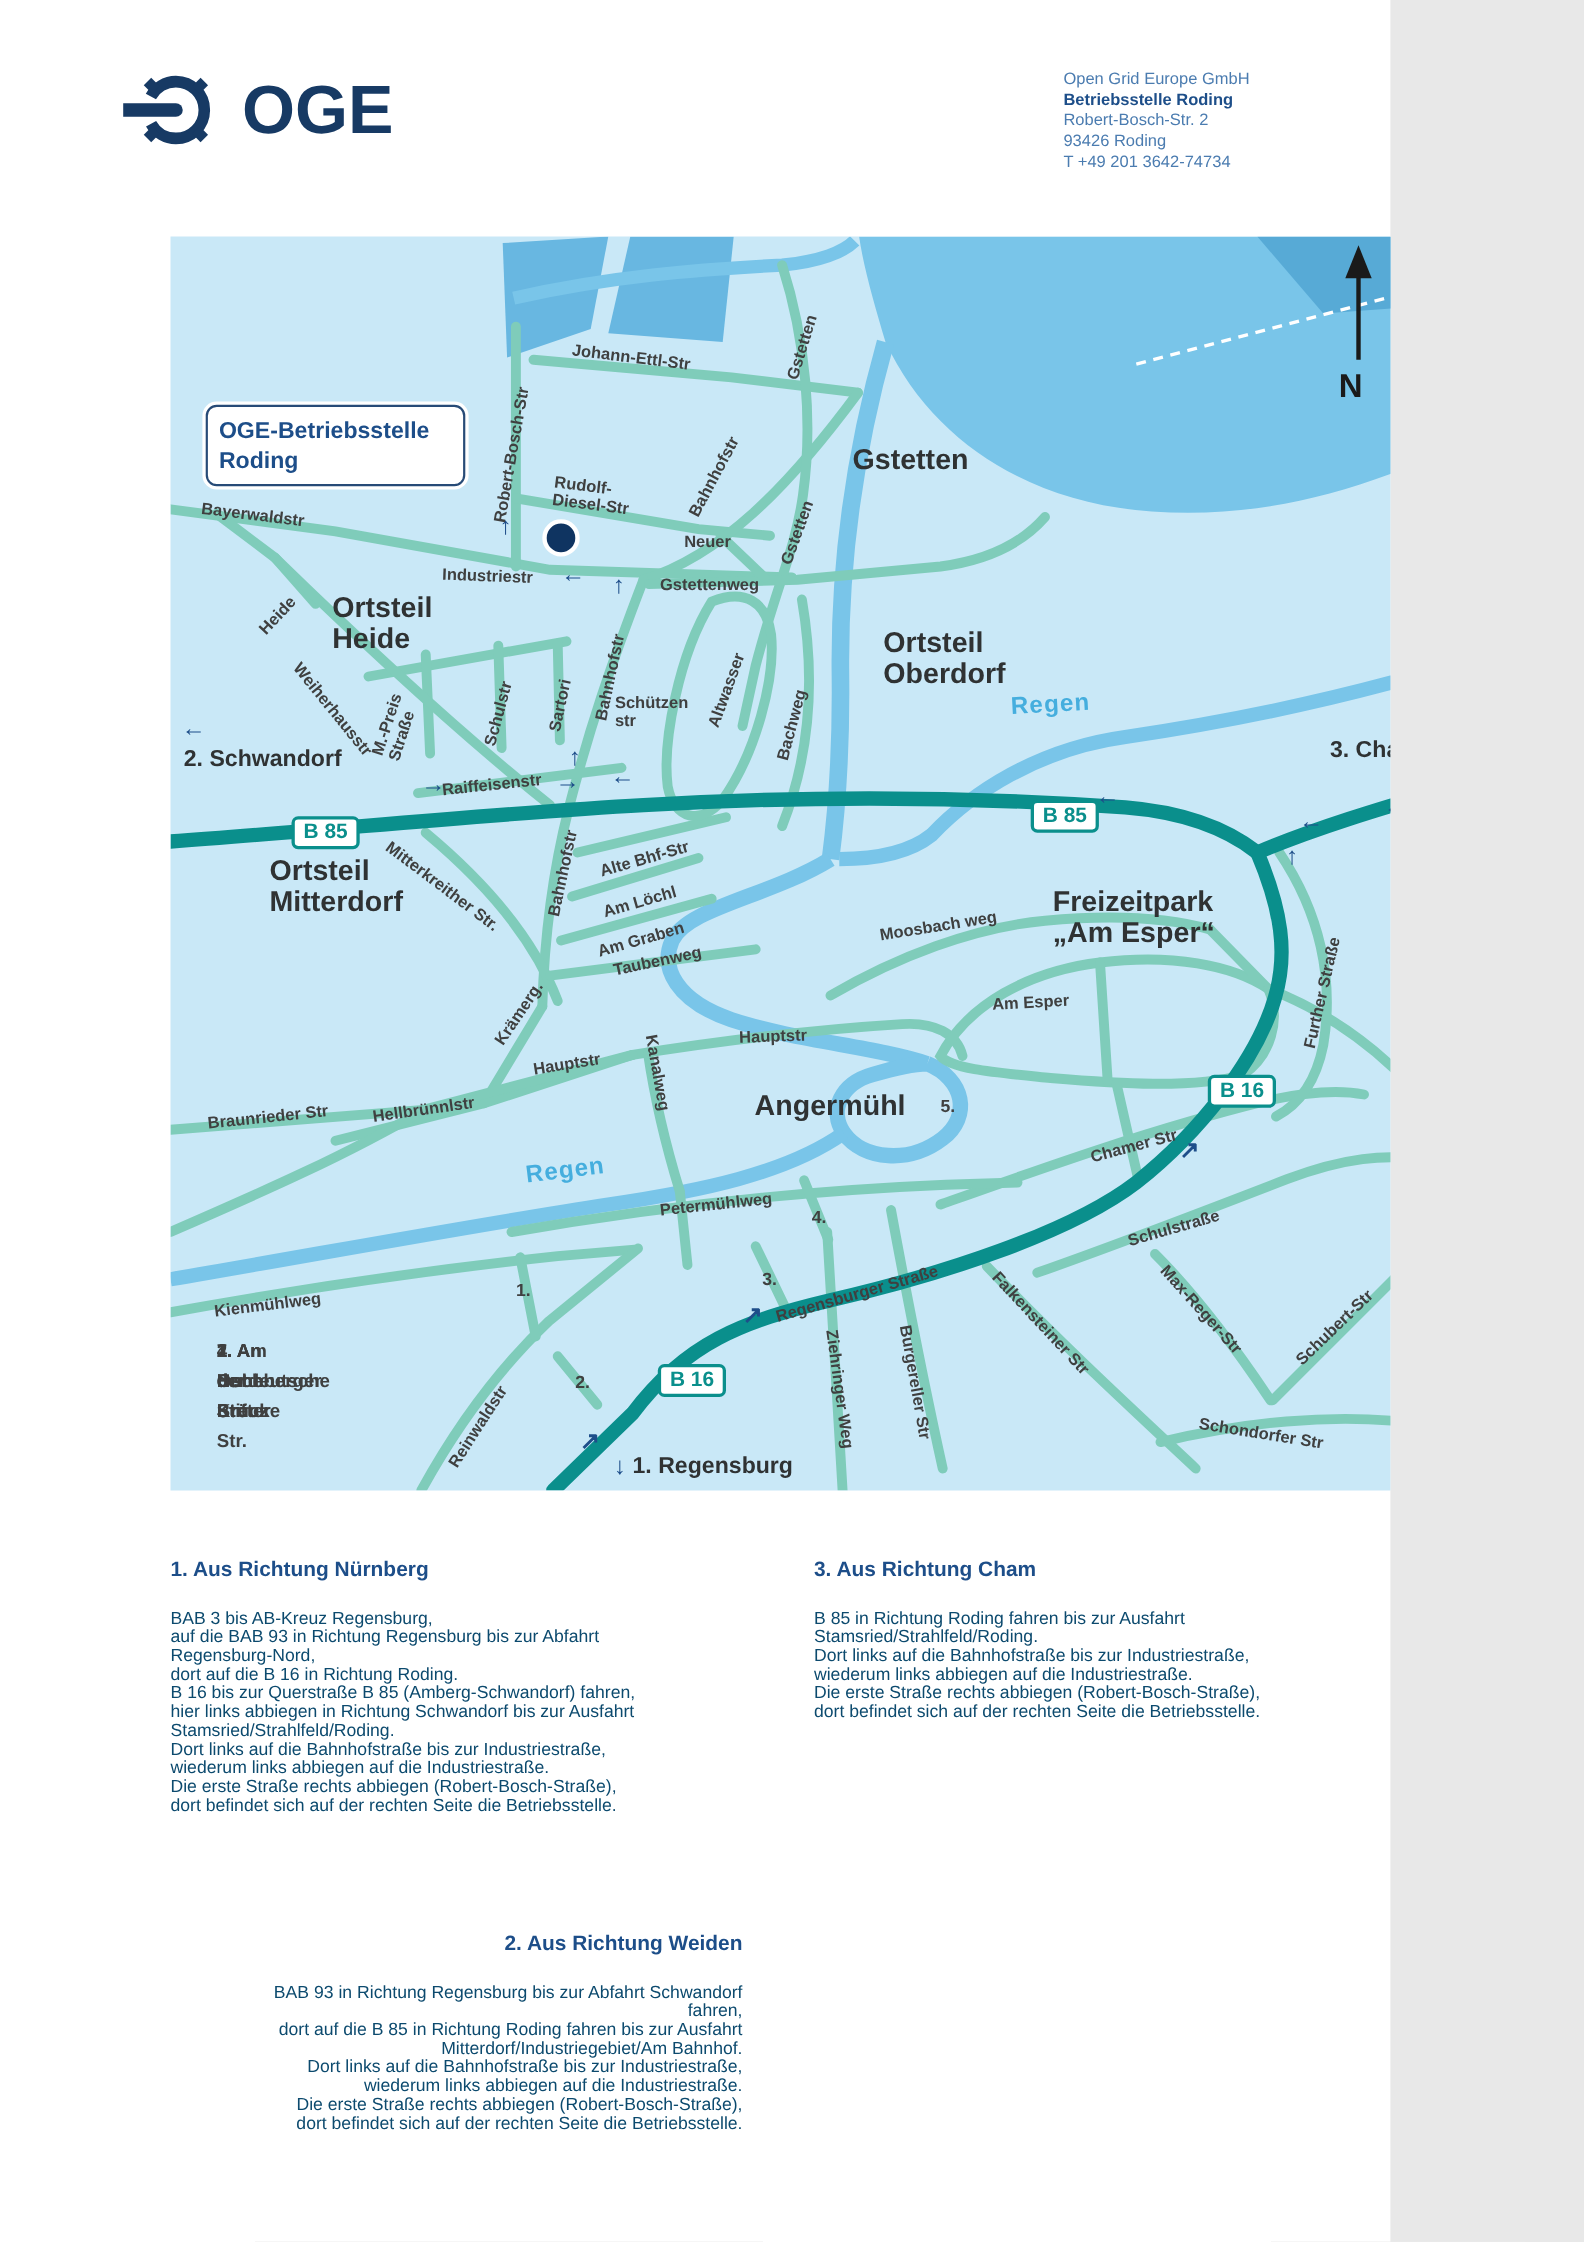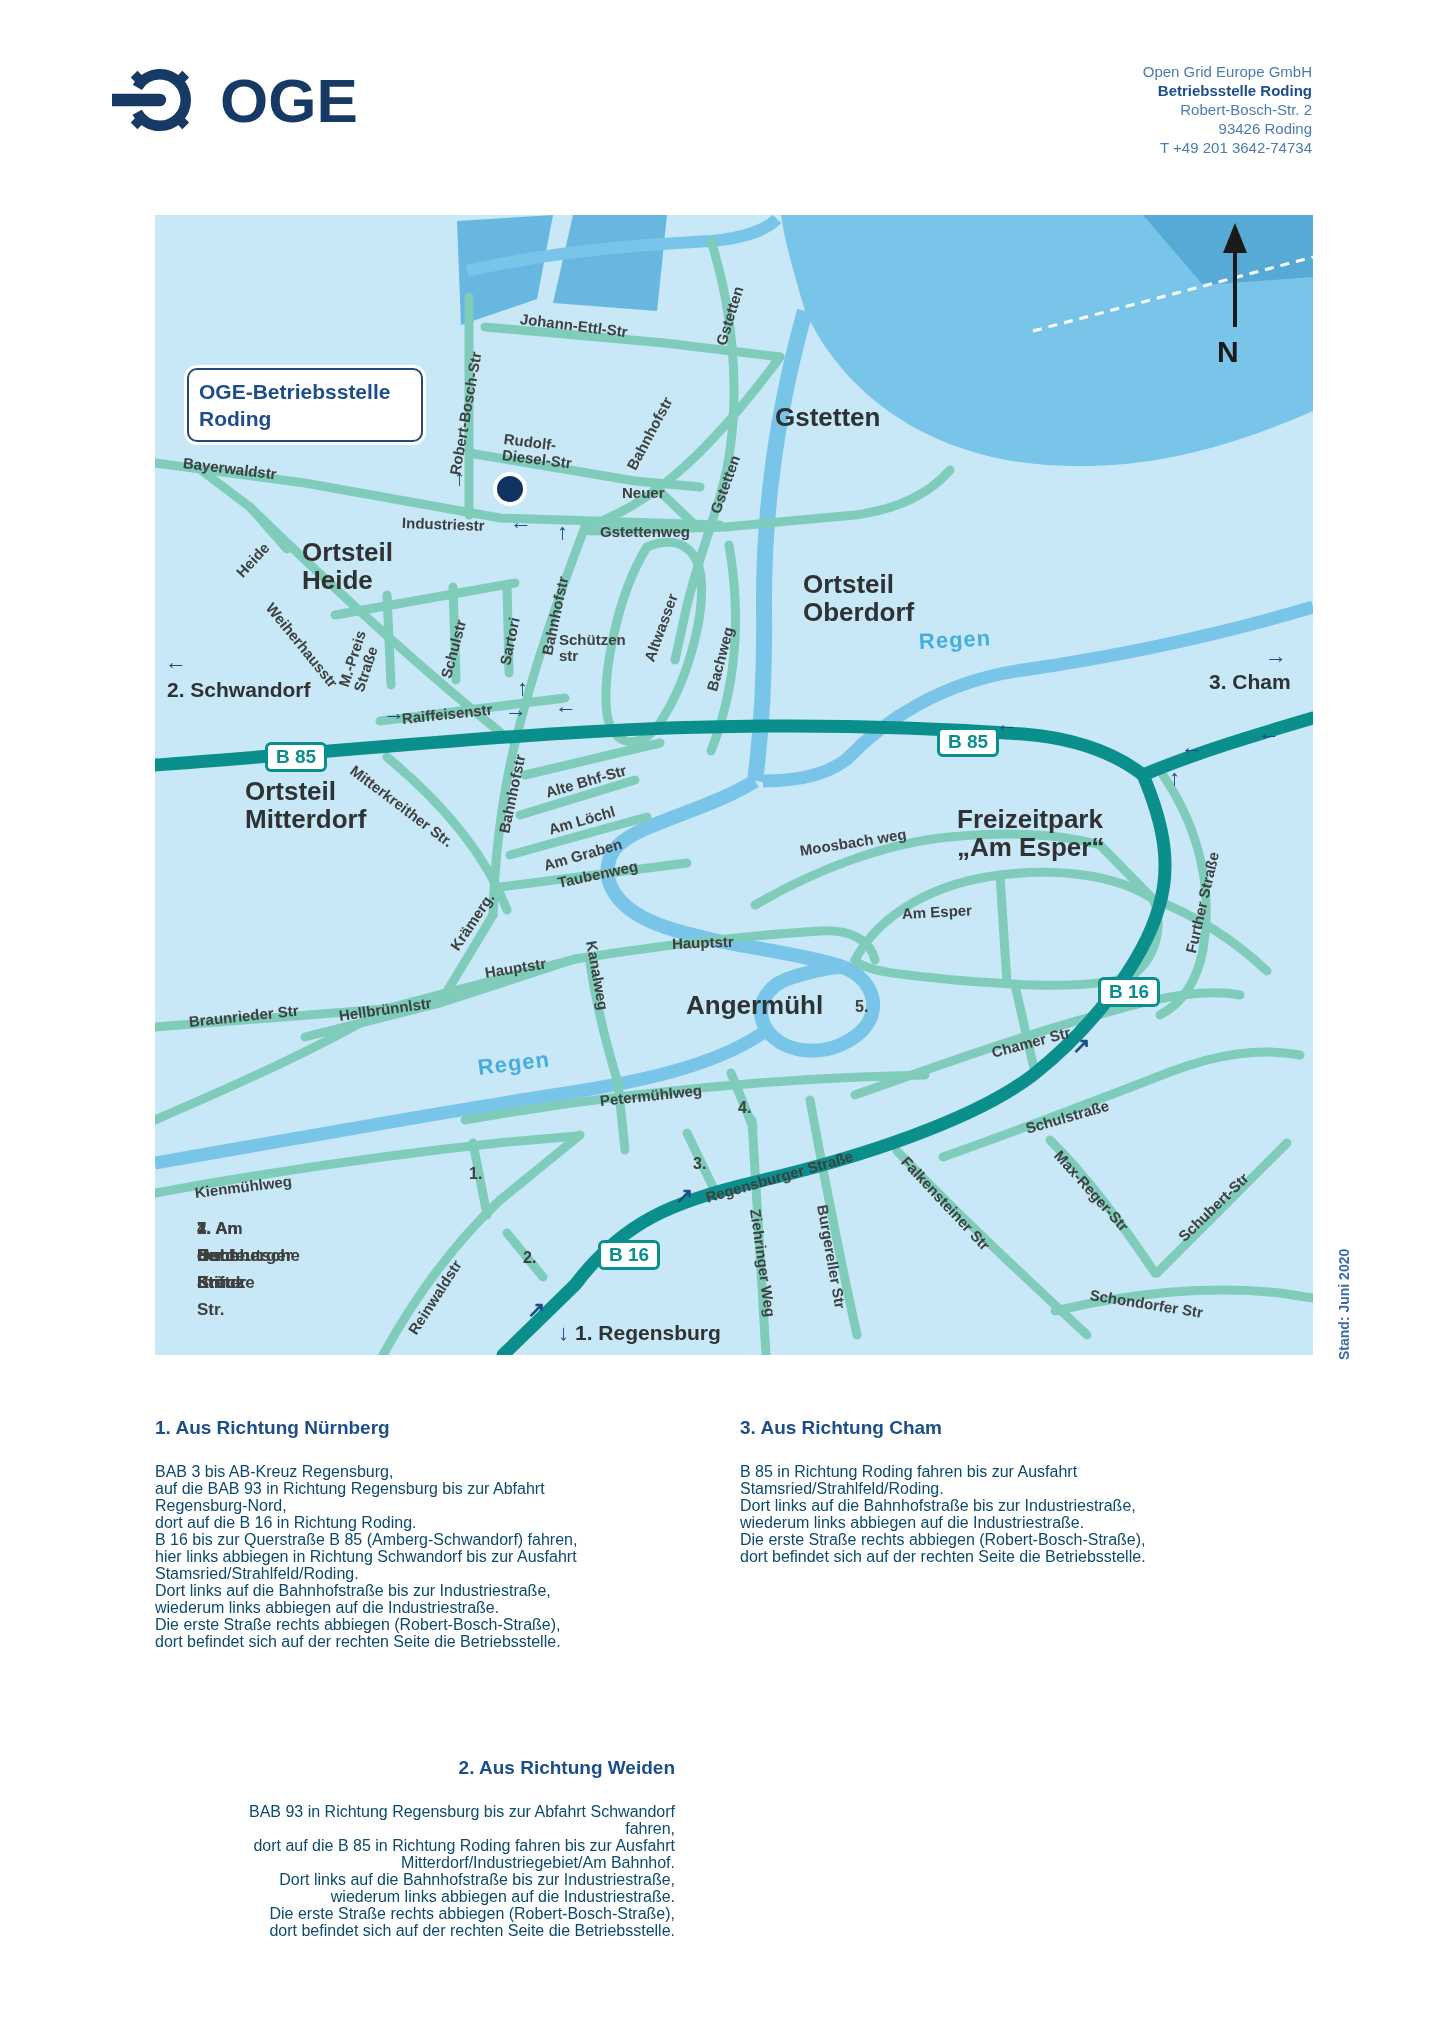--- a/index.html
+++ b/index.html
@@ -1,22 +1,22 @@
 <!DOCTYPE html>
 <html><head>
 <meta charset="utf-8">
 <style>
   html,body{margin:0;padding:0;background:#e8e8e8;}
-  .page{position:relative;width:1440px;height:2038px;background:#ffffff;
+  .page{position:relative;width:1264px;height:2038px;background:#ffffff;
         font-family:"Liberation Sans",sans-serif;overflow:hidden;}
 
   
   .logo{position:absolute;left:112px;top:56px;display:flex;align-items:center;gap:16px;}
   .logo-word{font-size:62px;font-weight:800;color:#173a64;letter-spacing:0px;}
-  .address{position:absolute;right:128px;top:62px;text-align:right;
+  .address{position:absolute;right:128px;top:62px;
            font-size:15px;line-height:19px;color:#4b7cb0;font-weight:500;}
   .address .bold{color:#1d4e89;font-weight:700;}
 
   
   .map{position:absolute;left:155px;top:215px;width:1158px;height:1140px;
        background:#c9e8f7;overflow:hidden;}
   .map svg.art{position:absolute;left:0;top:0;}
   .map span,.map div{position:absolute;z-index:2;}
   .sl{font-size:15px;line-height:16px;font-weight:600;color:#3f4040;
       white-space:pre-line;transform-origin:0 50%;}

